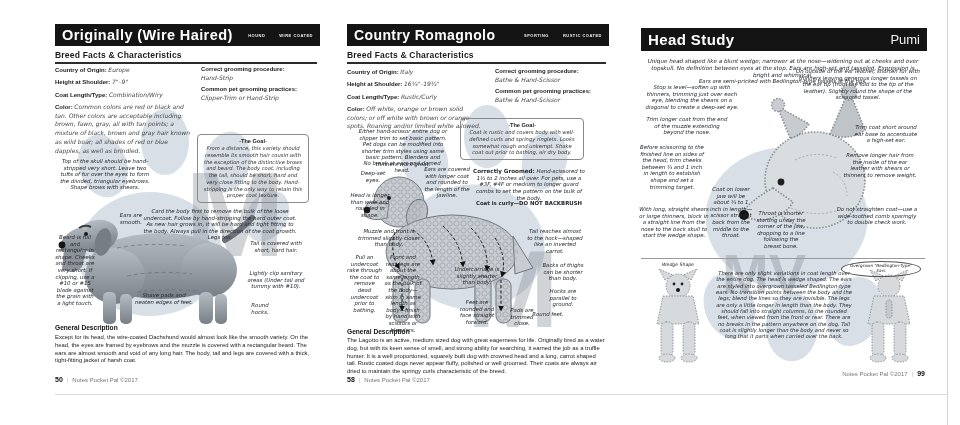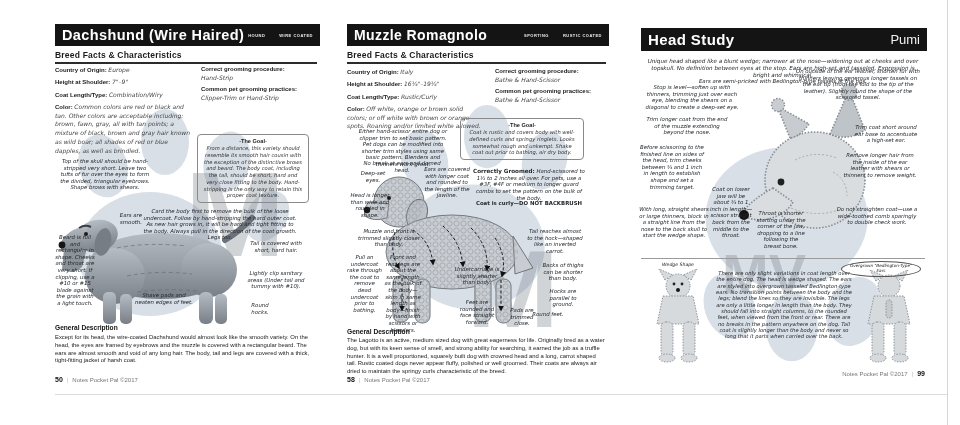--- a/index.html
+++ b/index.html
@@ -49,21 +49,21 @@
     <svg class="wm-paw" style="left:0px;top:60px;width:250px;height:250px;" viewBox="0 0 250 250">
       <ellipse cx="95" cy="170" rx="72" ry="62" fill="#cbd5e0"></ellipse>
       <ellipse cx="48" cy="82" rx="24" ry="32" fill="#cbd5e0" transform="rotate(-18 48 82)"></ellipse>
       <ellipse cx="110" cy="58" rx="24" ry="33" fill="#cbd5e0"></ellipse>
       <ellipse cx="172" cy="78" rx="23" ry="31" fill="#cbd5e0" transform="rotate(16 172 78)"></ellipse>
       <ellipse cx="212" cy="132" rx="20" ry="27" fill="#cbd5e0" transform="rotate(32 212 132)"></ellipse>
     </svg>
     <div class="wm-m" style="left:130px;top:130px;font-size:120px;">M</div>
 
     <div class="hbar" style="top:0;height:22px;">
-      <span class="title" style="font-size:14.5px;">Dachshund (Wire Haired)</span>
+      <span class="title" style="font-size:14.5px;">Originally (Wire Haired)</span>
       <span class="badges">
         <span>HOUND</span>
         <span>WIRE COATED</span>
       </span>
     </div>
 
     <div class="sect" style="left:0;top:26px;width:262px;">Breed Facts &amp; Characteristics</div>
 
     <div style="position:absolute;left:0;top:42px;width:138px;z-index:3;">
       <div class="fact"><b>Country of Origin:</b> <i>Europe</i></div>
@@ -128,21 +128,21 @@
 
     <svg class="wm-paw" style="left:20px;top:40px;width:240px;height:270px;" viewBox="0 0 250 250">
       <ellipse cx="110" cy="175" rx="75" ry="65" fill="#cbd5e0"></ellipse>
       <ellipse cx="60" cy="85" rx="24" ry="33" fill="#cbd5e0" transform="rotate(-16 60 85)"></ellipse>
       <ellipse cx="125" cy="60" rx="24" ry="33" fill="#cbd5e0"></ellipse>
       <ellipse cx="185" cy="85" rx="23" ry="31" fill="#cbd5e0" transform="rotate(18 185 85)"></ellipse>
     </svg>
     <div class="wm-m" style="left:120px;top:210px;font-size:110px;">M</div>
 
     <div class="hbar" style="top:0;height:22px;">
-      <span class="title" style="font-size:14px;">Muzzle Romagnolo</span>
+      <span class="title" style="font-size:14px;">Country Romagnolo</span>
       <span class="badges">
         <span>SPORTING</span>
         <span>RUSTIC COATED</span>
       </span>
     </div>
 
     <div class="sect" style="left:0;top:26px;width:259px;">Breed Facts &amp; Characteristics</div>
 
     <div style="position:absolute;left:0;top:44px;width:134px;z-index:3;">
       <div class="fact"><b>Country of Origin:</b> <i>Italy</i></div>

